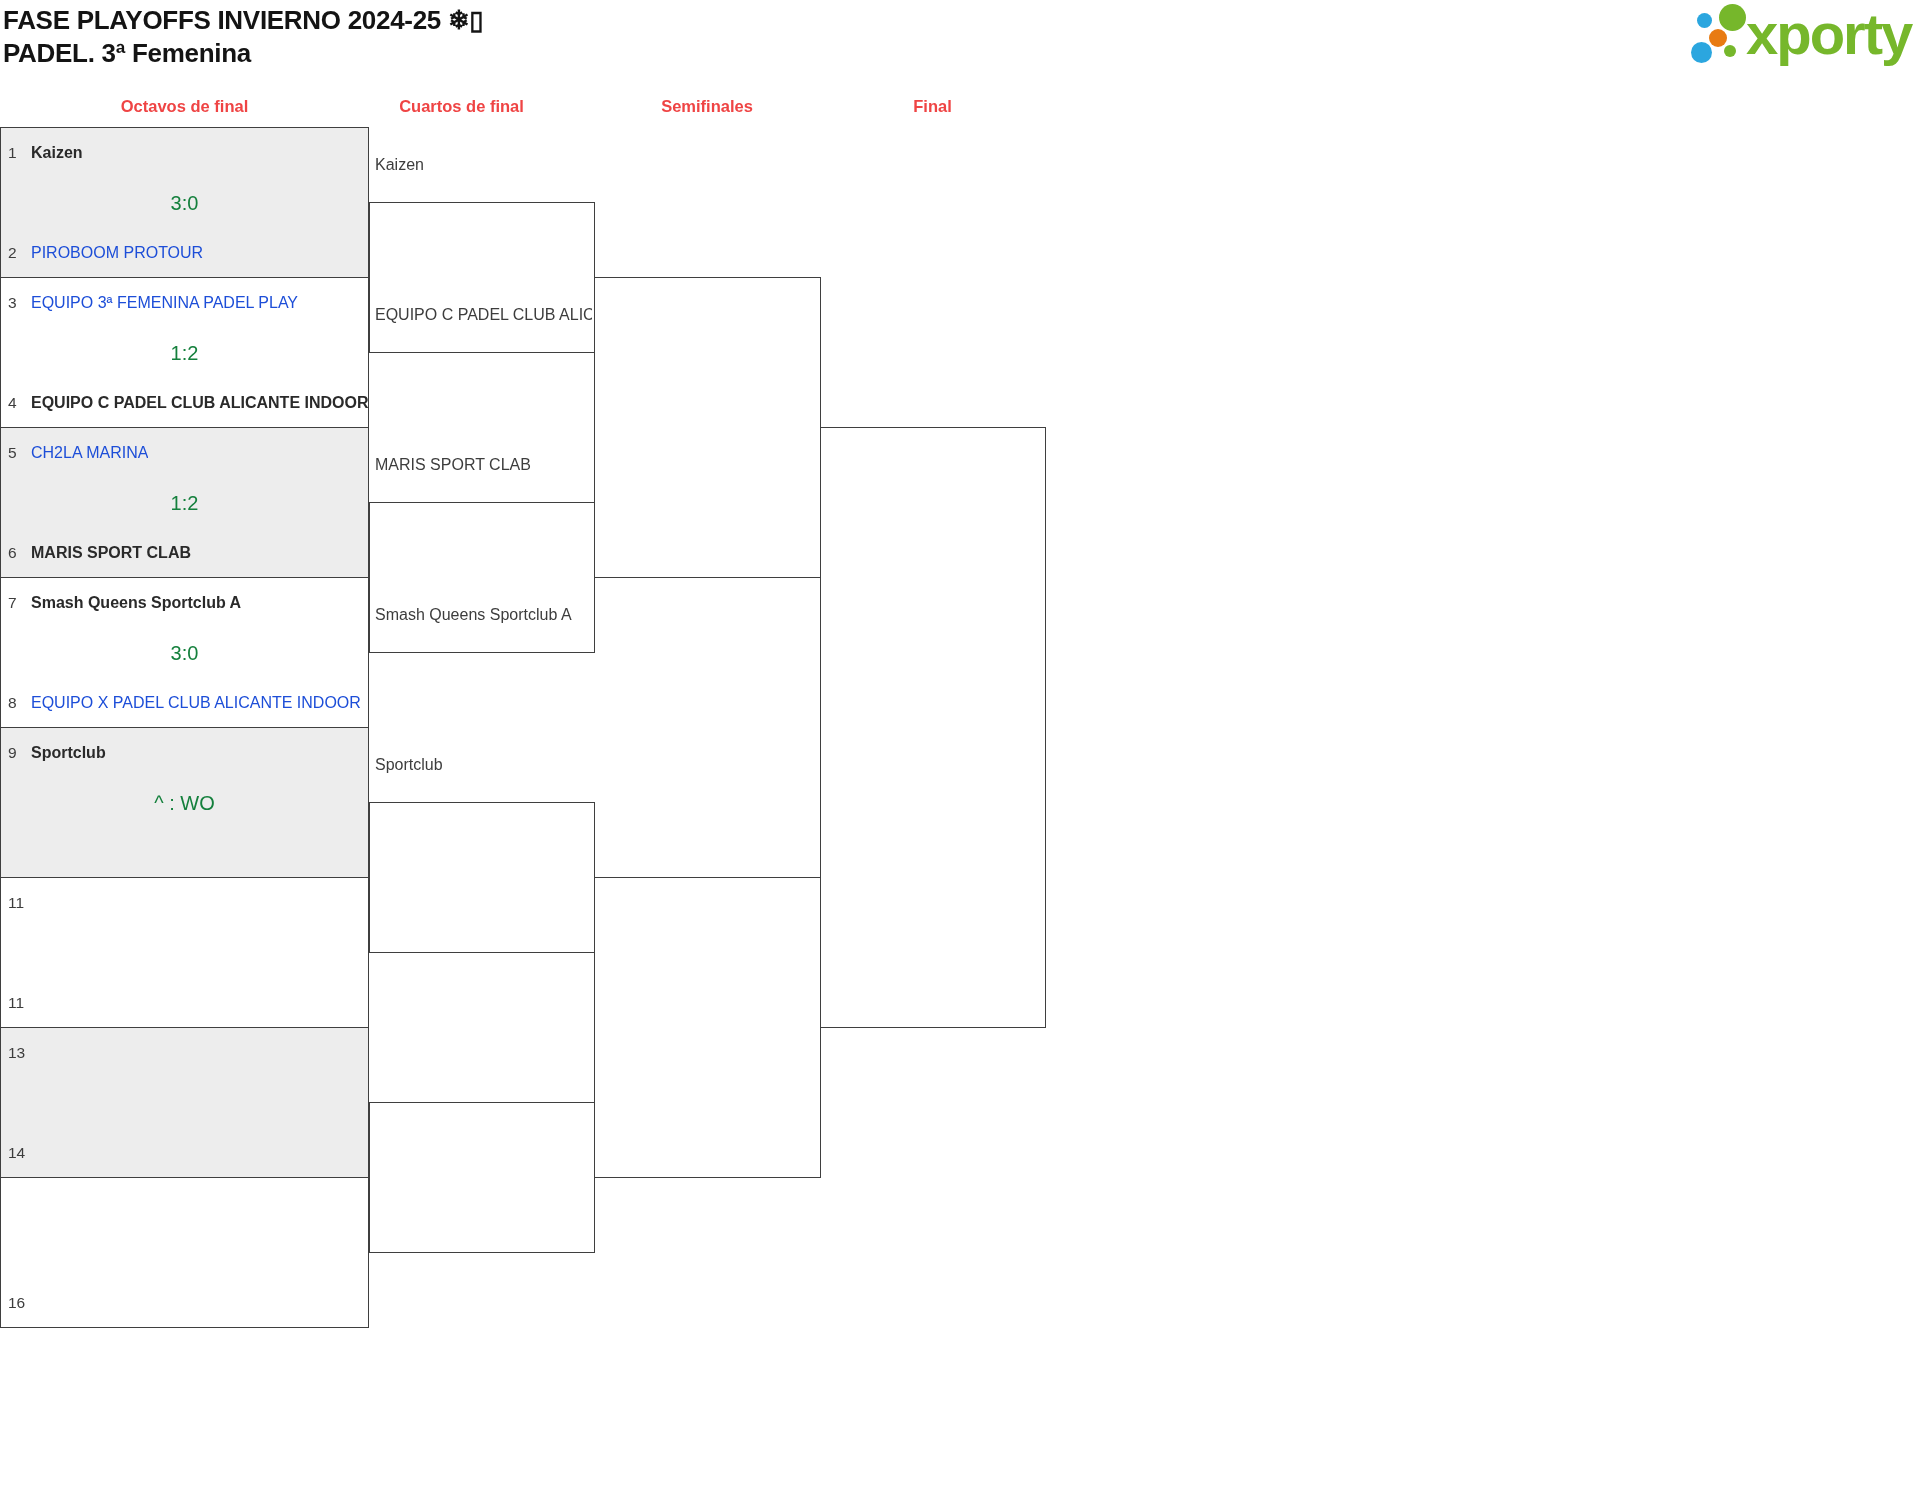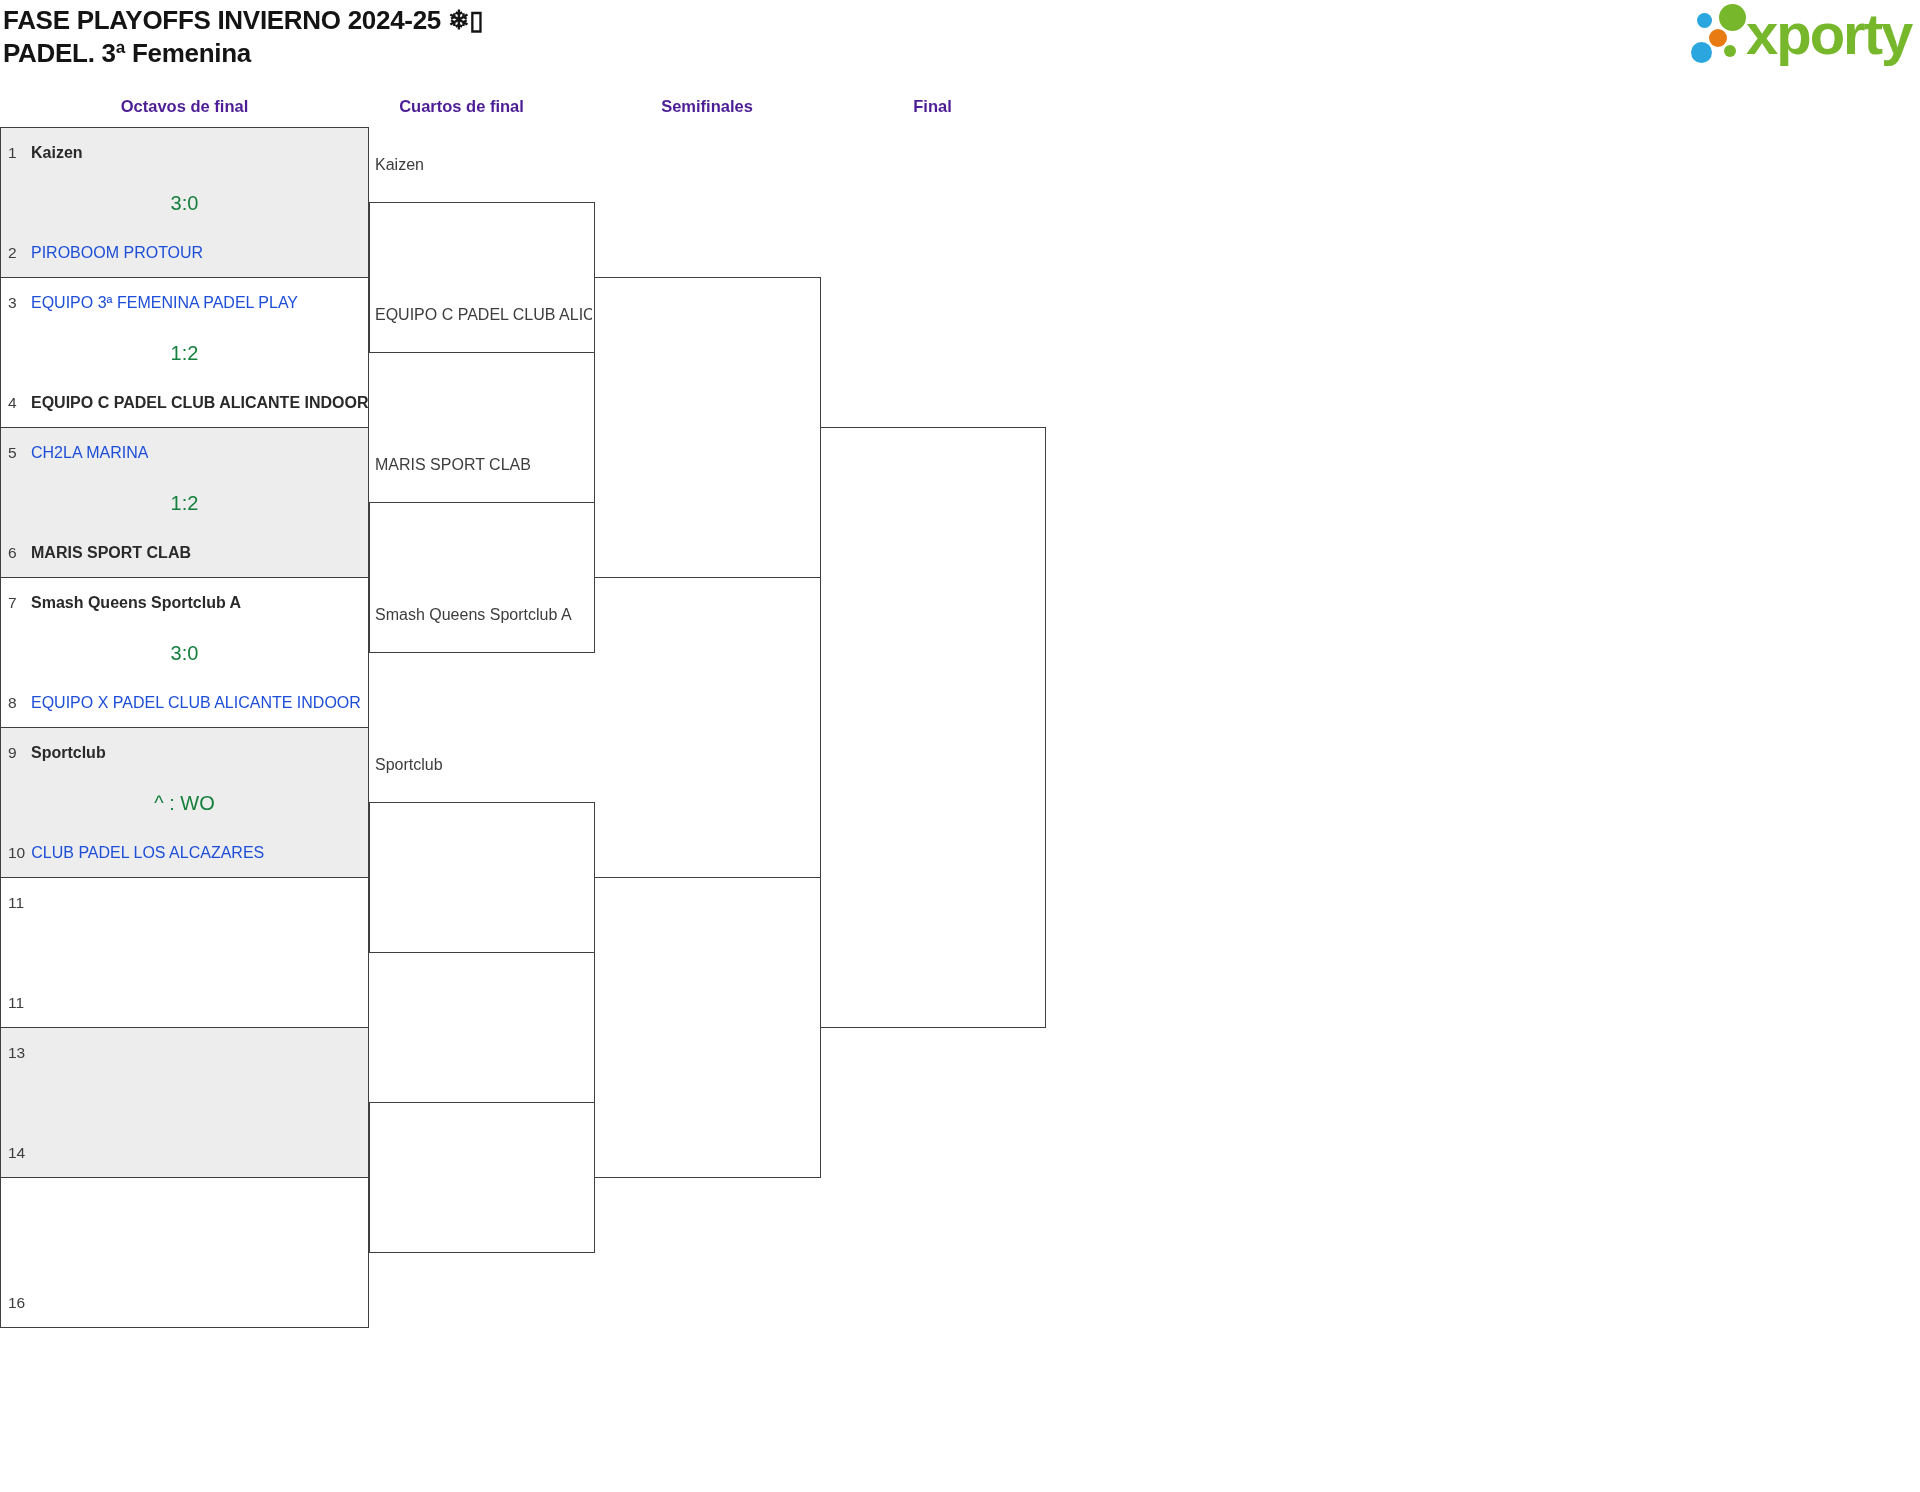--- a/index.html
+++ b/index.html
@@ -9,21 +9,21 @@
   }
   
   .title-wrap{position:absolute;left:3px;top:4px;}
   .title-line{font-size:26px;line-height:33px;font-weight:700;color:#141414;letter-spacing:-0.3px;white-space:nowrap;}
   
   .logo{position:absolute;left:1673px;top:2px;width:245px;height:64px;}
   .dot{position:absolute;border-radius:50%;}
   .logo-text{position:absolute;left:73px;top:6px;font-size:58px;line-height:52px;font-weight:700;letter-spacing:-2px;}
   
   .col-header{position:absolute;top:95px;height:22px;line-height:22px;text-align:center;
-    font-size:16.5px;font-weight:700;color:#4c1d95;}
+    font-size:16.5px;font-weight:700;color:#ef4444;}
   
   .block{position:absolute;left:0;width:369px;height:151px;box-sizing:border-box;
     border:1px solid #3f3f3f;background:#ffffff;}
   .block.shaded{background:#ededed;}
   .slot-row{position:absolute;left:0;width:100%;height:50px;display:flex;align-items:center;
     padding-left:7px;box-sizing:border-box;}
   .slot-row.r1{top:0;} .slot-row.r3{top:100px;}
   .score-row{position:absolute;left:0;top:50px;width:100%;height:50px;display:flex;
     align-items:center;justify-content:center;font-size:20px;color:#15803d;}
   .seed{display:inline-block;min-width:17px;margin-right:6px;font-size:15.5px;color:#3d3d3d;flex:none;}
@@ -102,24 +102,20 @@
           <span class="seed">8</span>
           <span class="team">EQUIPO X PADEL CLUB ALICANTE INDOOR</span>
         </div>
       </div>
       <div class="block shaded" style="top: 727px;">
         <div class="slot-row r1">
           <span class="seed">9</span>
           <span class="team winner">Sportclub</span>
         </div>
         <div class="score-row">^ : WO</div>
-        <div class="slot-row r3">
-          <span class="seed">10</span>
-          <span class="team">CLUB PADEL LOS ALCAZARES</span>
-        </div>
       </div>
       <div class="block" style="top: 877px;">
         <div class="slot-row r1">
           <span class="seed">11</span>
           <span class="team"></span>
         </div>
         <div class="score-row"></div>
         <div class="slot-row r3">
           <span class="seed">11</span>
           <span class="team"></span>

